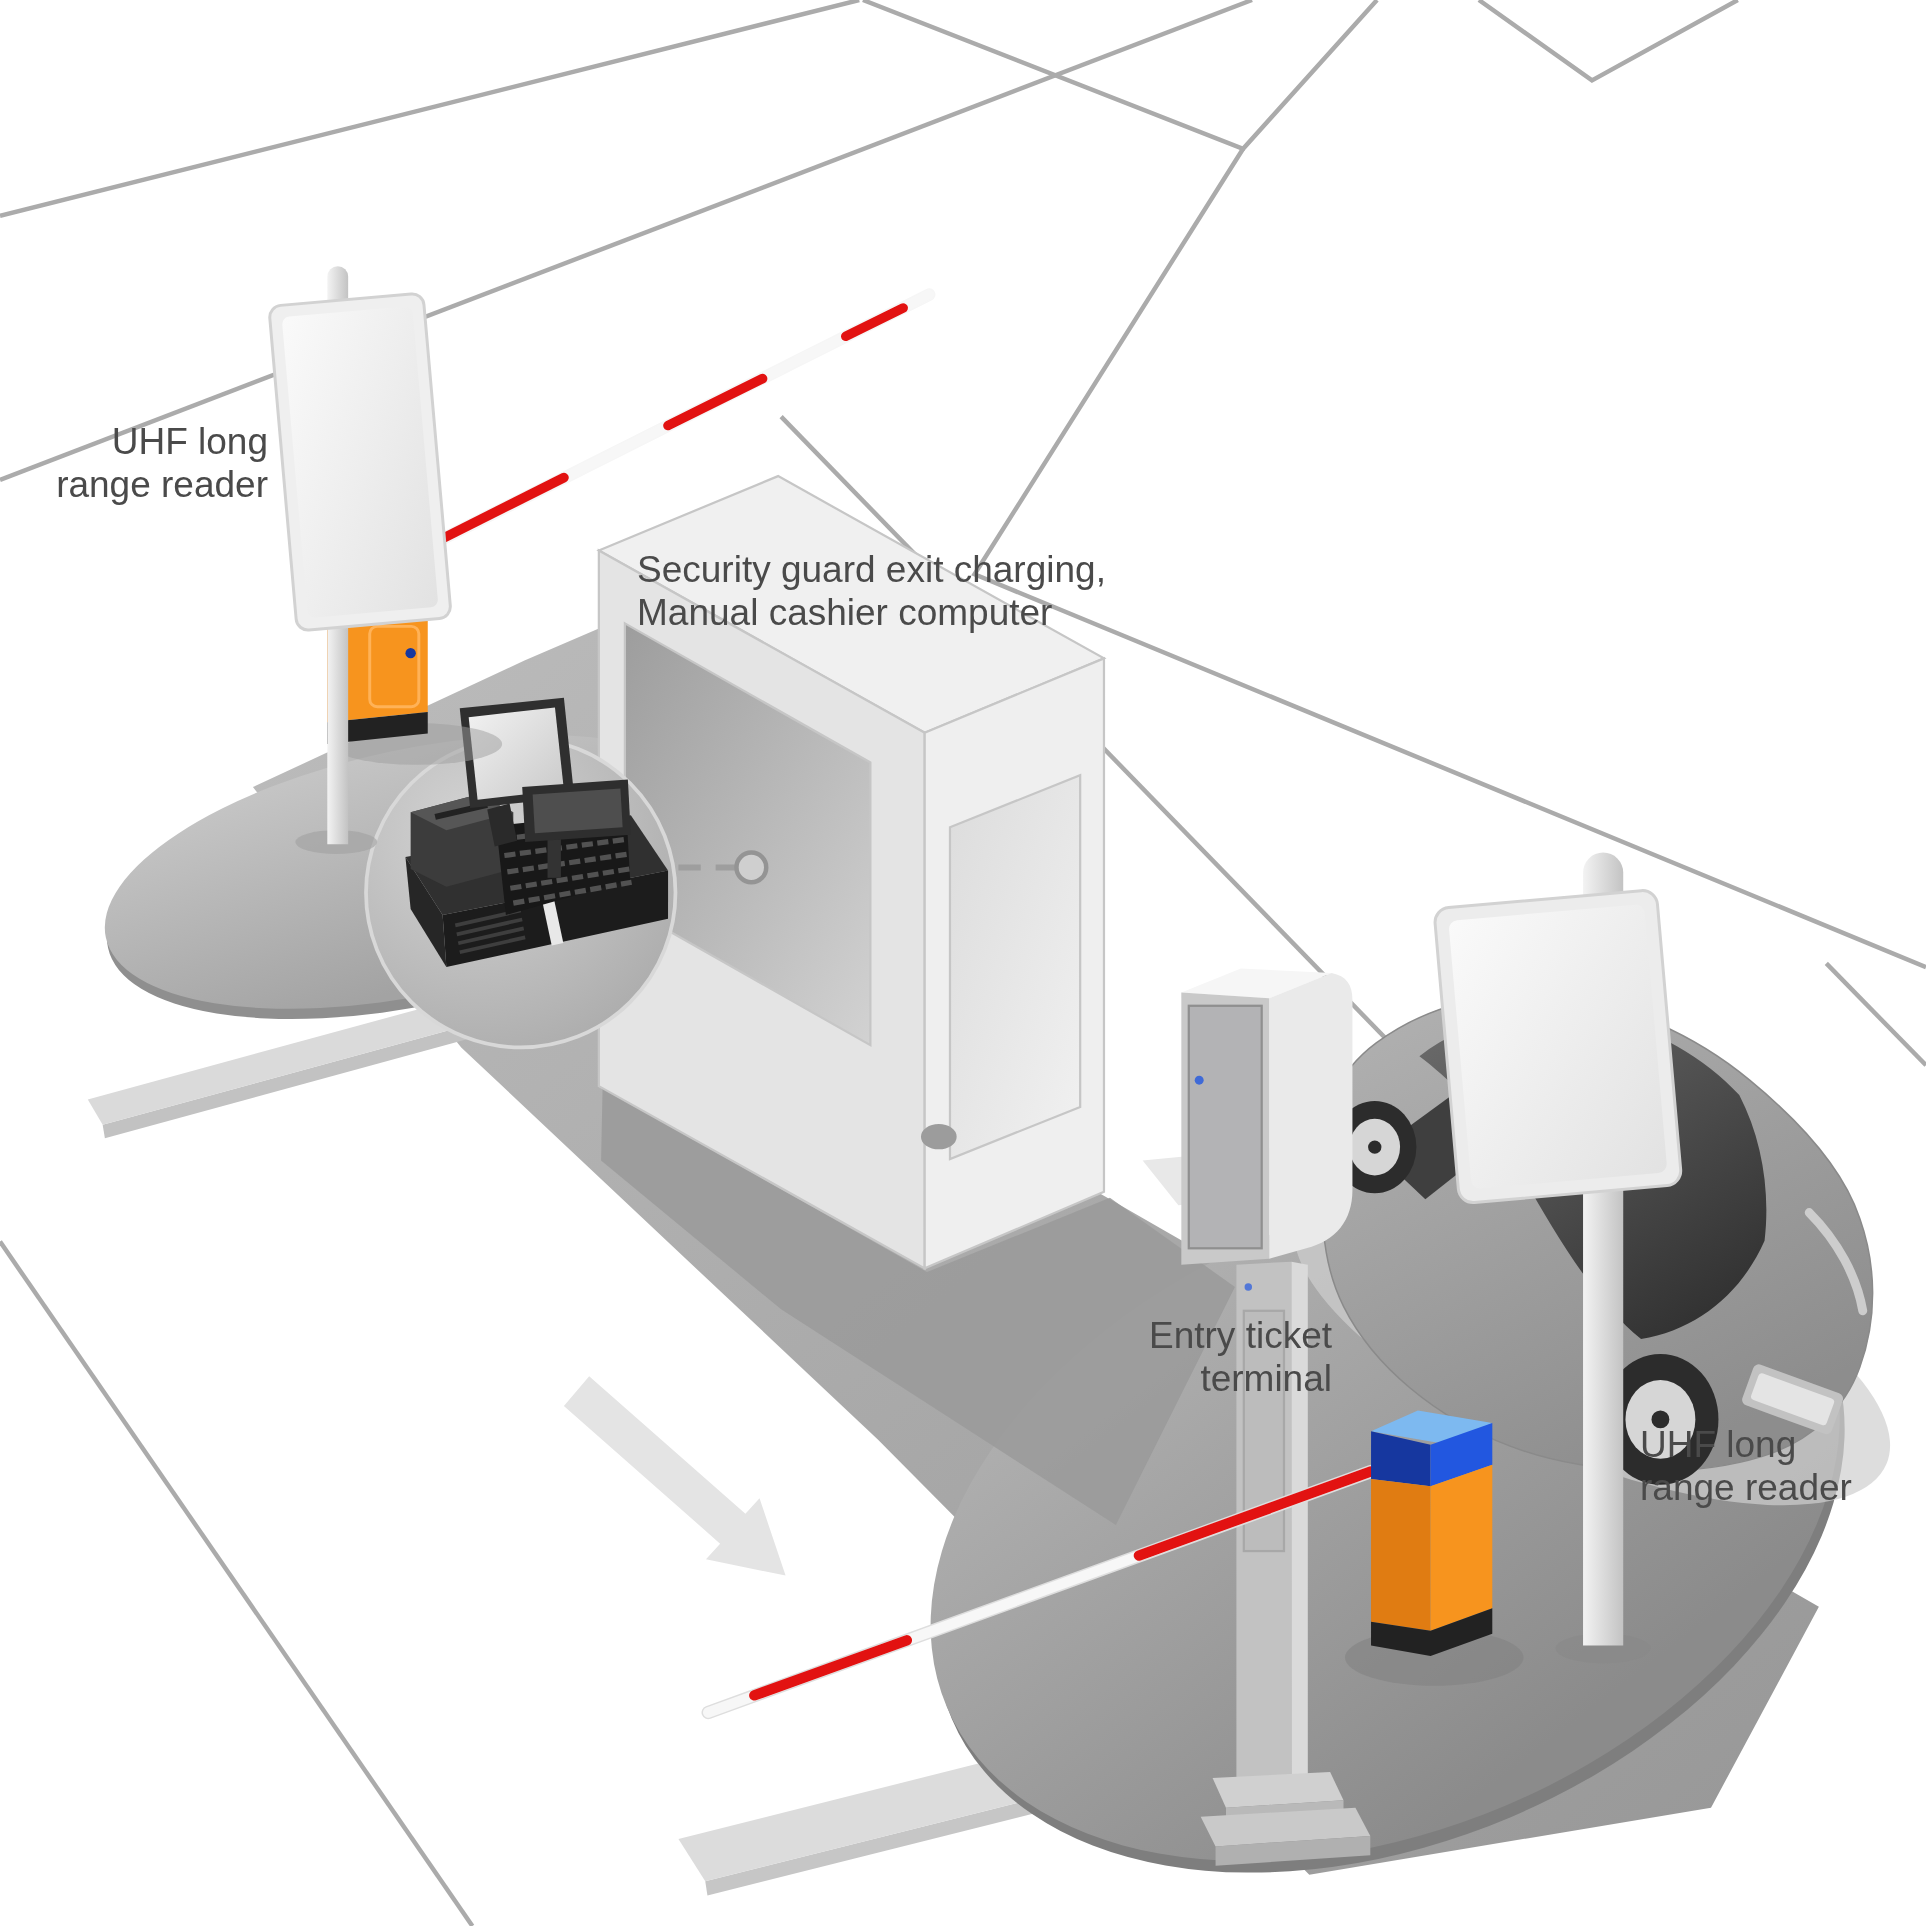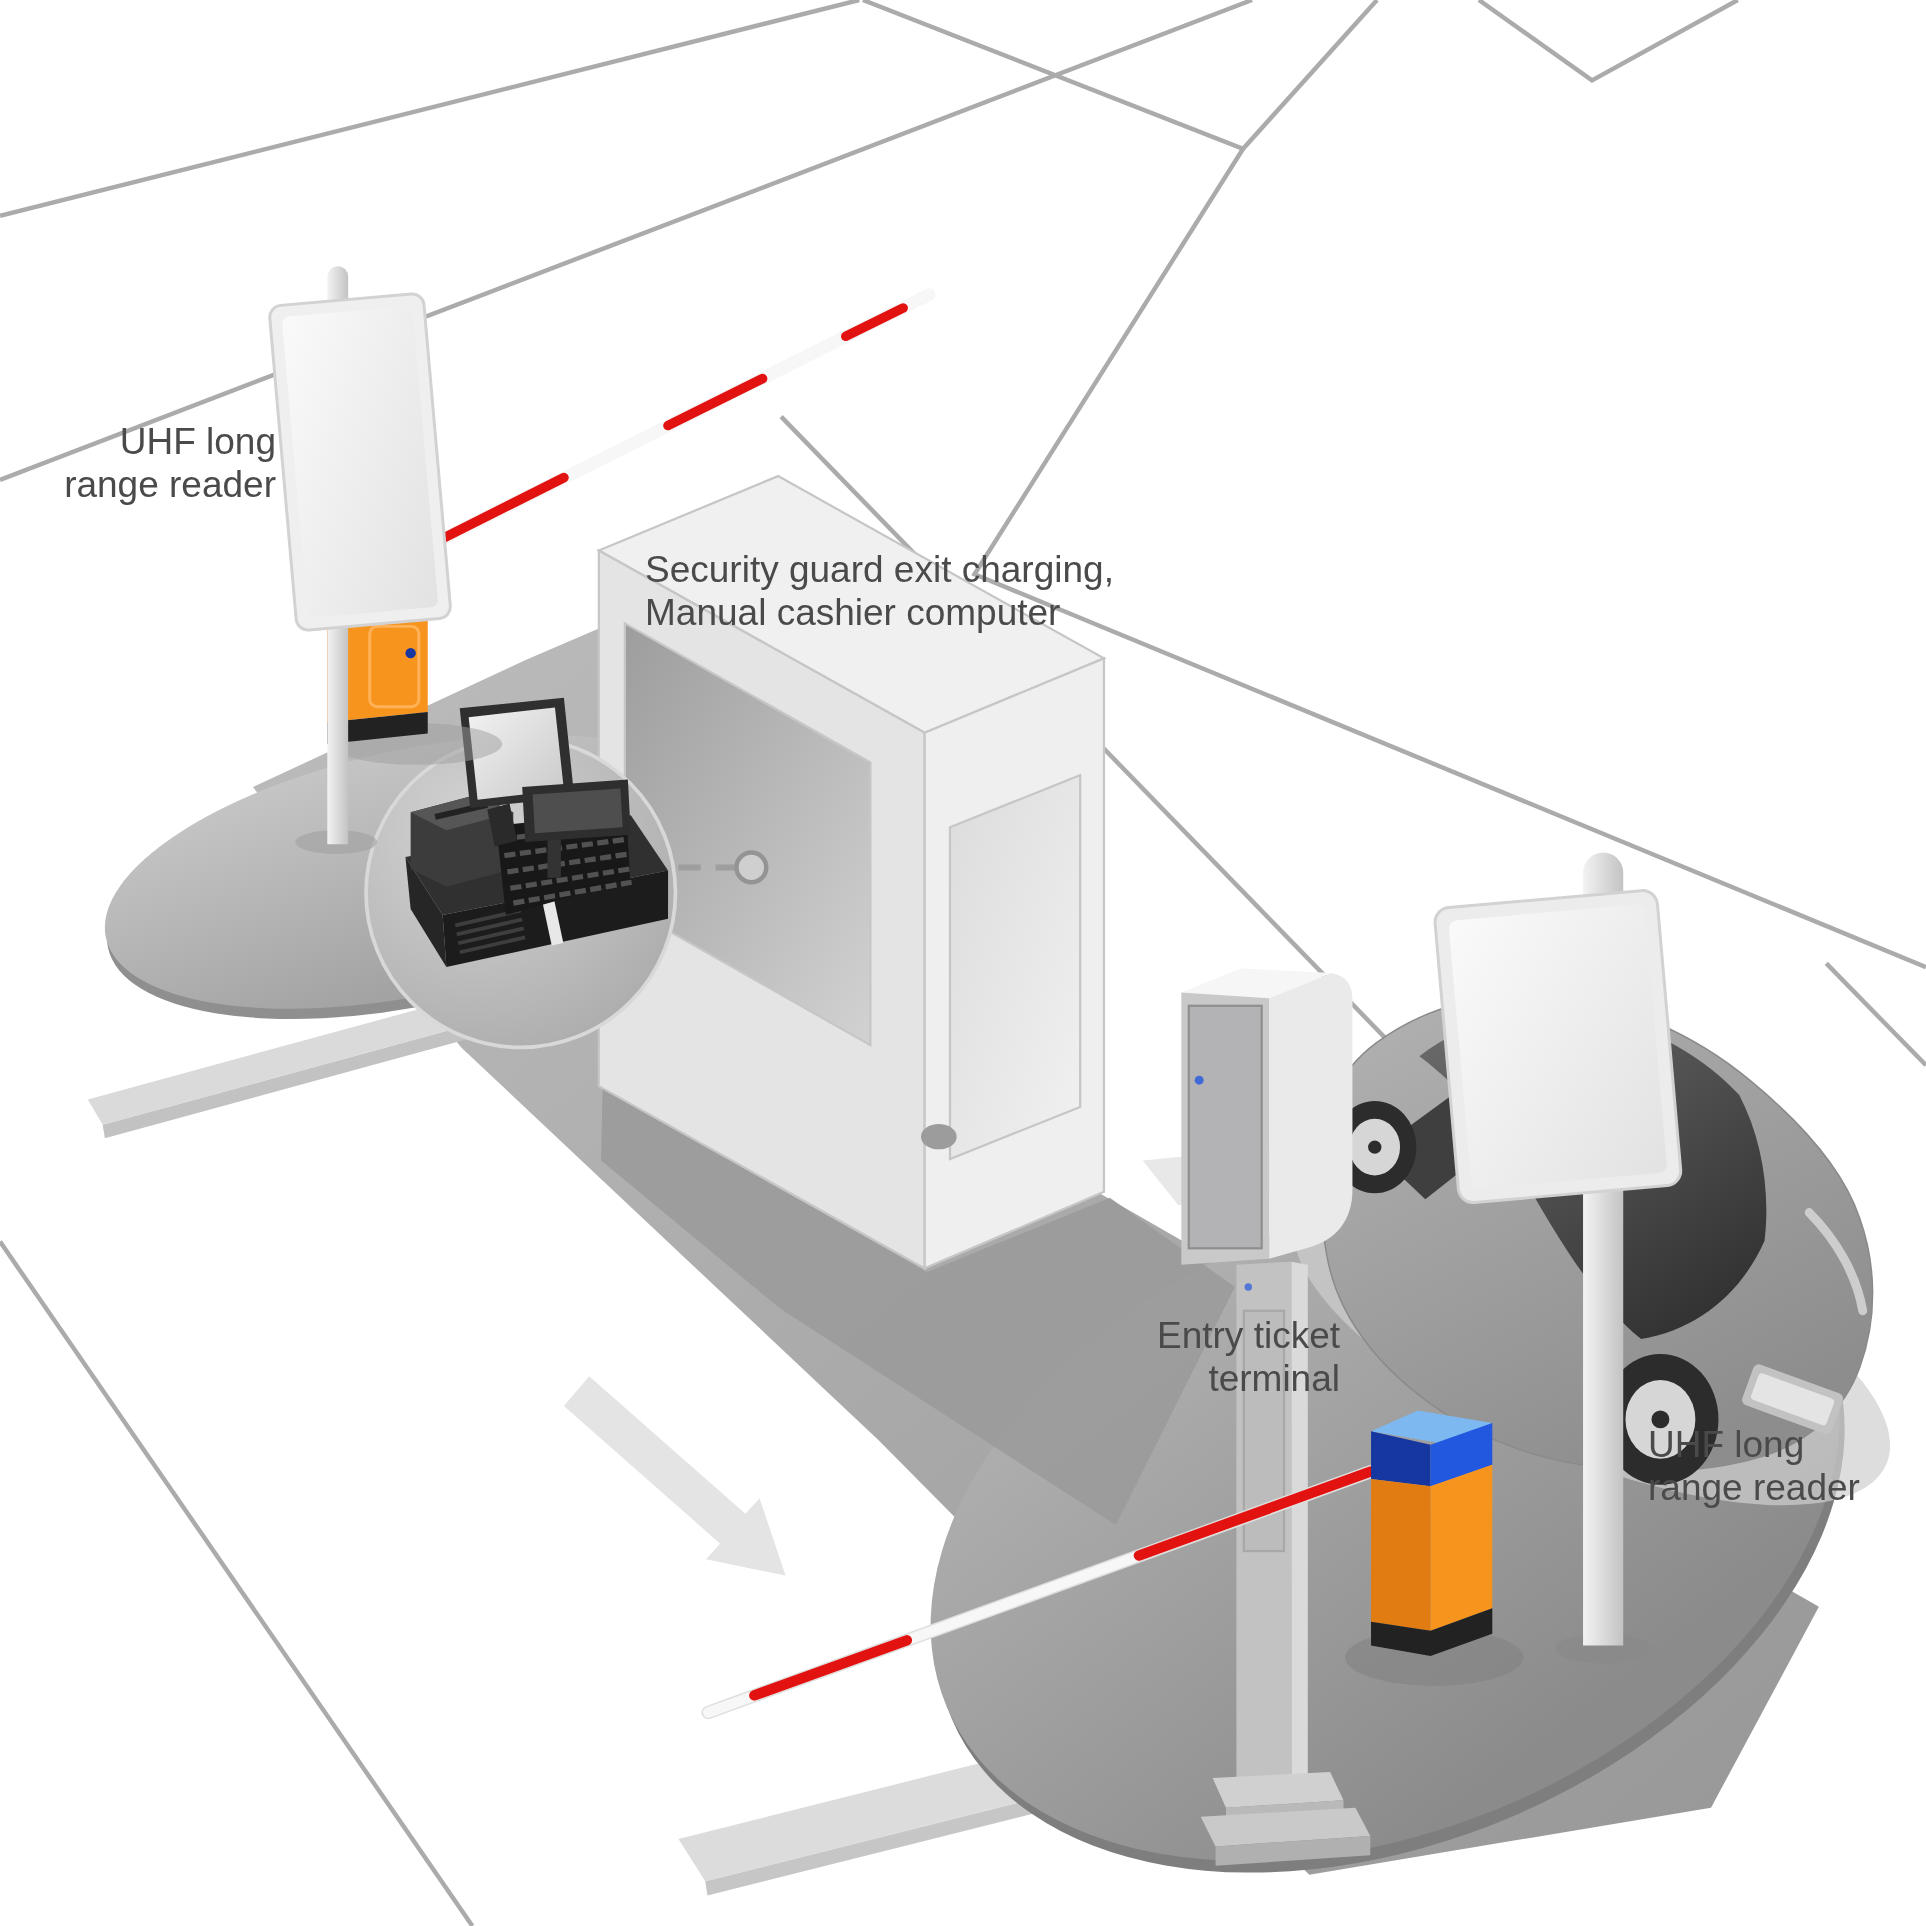--- a/index.html
+++ b/index.html
@@ -1,18 +1,18 @@
 <!DOCTYPE html>
 <html style="--color-background: #ffffff; --color-text: #4a4a4a; --color-road-line: #ababab; --color-road: #a9a9a9; --color-island: #b5b5b5; --color-barrier-orange: #f7941e; --color-barrier-orange-dark: #e07c12; --color-barrier-blue: #2257e0; --color-barrier-blue-dark: #16379f; --color-barrier-blue-light: #7db9f0; --color-arm-red: #e21211; --color-arm-white: #f6f6f6;font-size:12px"><head>
 <meta charset="utf-8">
 <style>
   html,body{margin:0;padding:0;background:#fff;}
   #stage{position:relative;width:1926px;height:1926px;overflow:hidden;background:var(--color-background,#fff);font-family:"Liberation Sans",sans-serif;}
   #scene{position:absolute;left:0;top:0;}
-  .label{position:absolute;font-size:37px;line-height:1.16;color:var(--color-text,#4a4a4a);white-space:pre-line;margin-left:8px;}
+  .label{position:absolute;font-size:37px;line-height:1.16;color:var(--color-text,#4a4a4a);white-space:pre-line;}
   .f-orange{fill:var(--color-barrier-orange)}
   .f-orange-dark{fill:var(--color-barrier-orange-dark)}
   .f-blue{fill:var(--color-barrier-blue)}
   .f-blue-dark{fill:var(--color-barrier-blue-dark)}
   .f-blue-light{fill:var(--color-barrier-blue-light)}
   .s-red{stroke:var(--color-arm-red)}
   .s-white{stroke:var(--color-arm-white)}
   .s-roadline{stroke:var(--color-road-line)}
 </style>
 </head>

